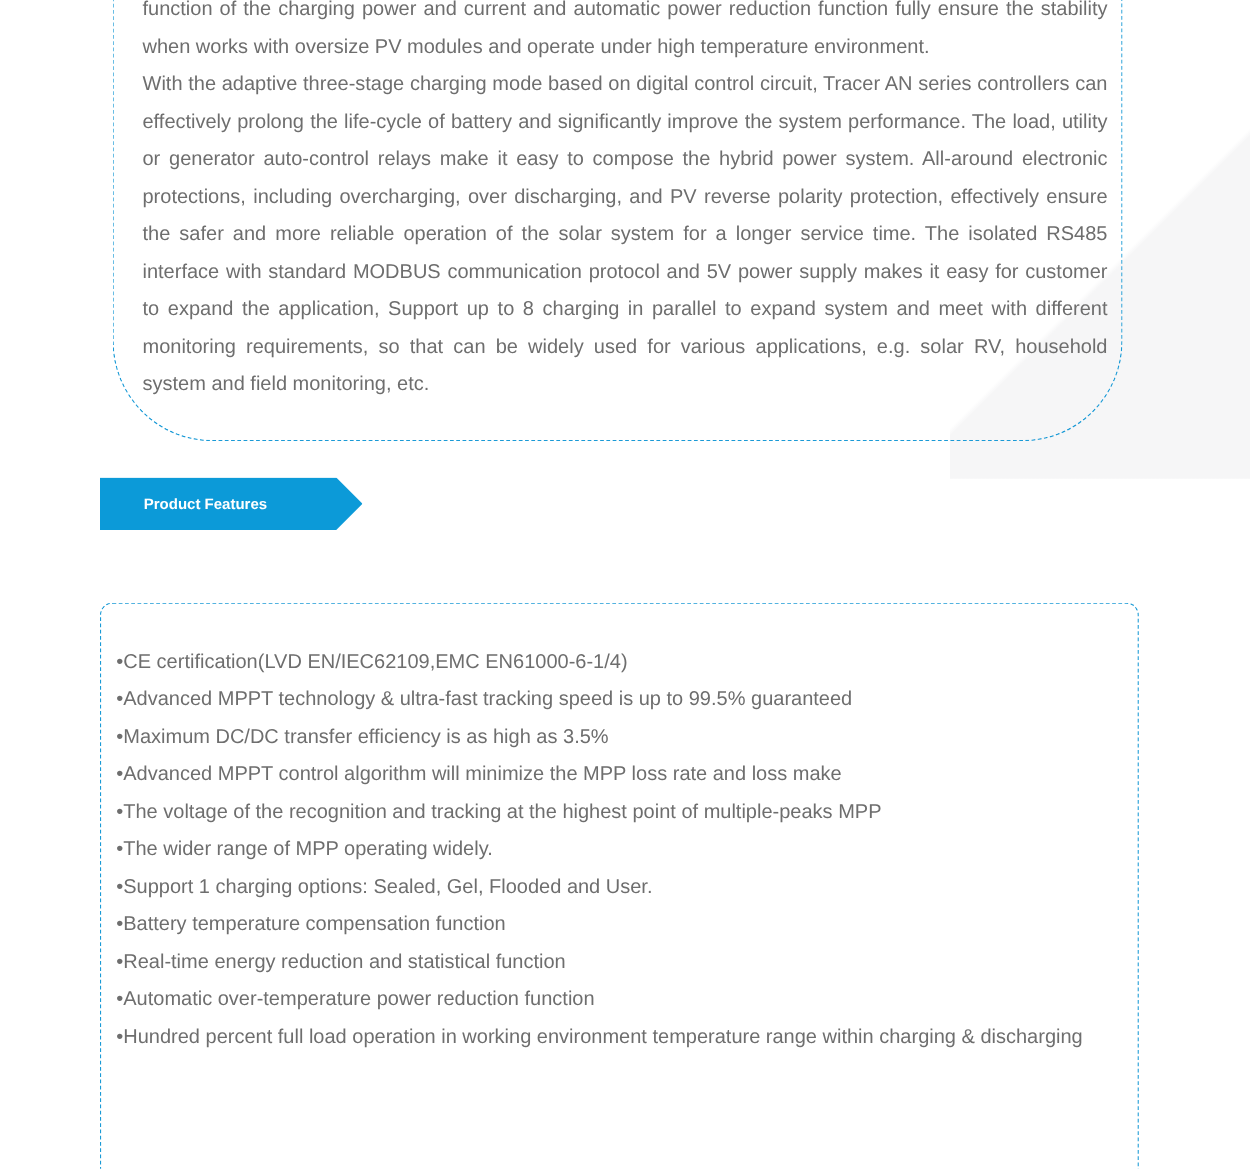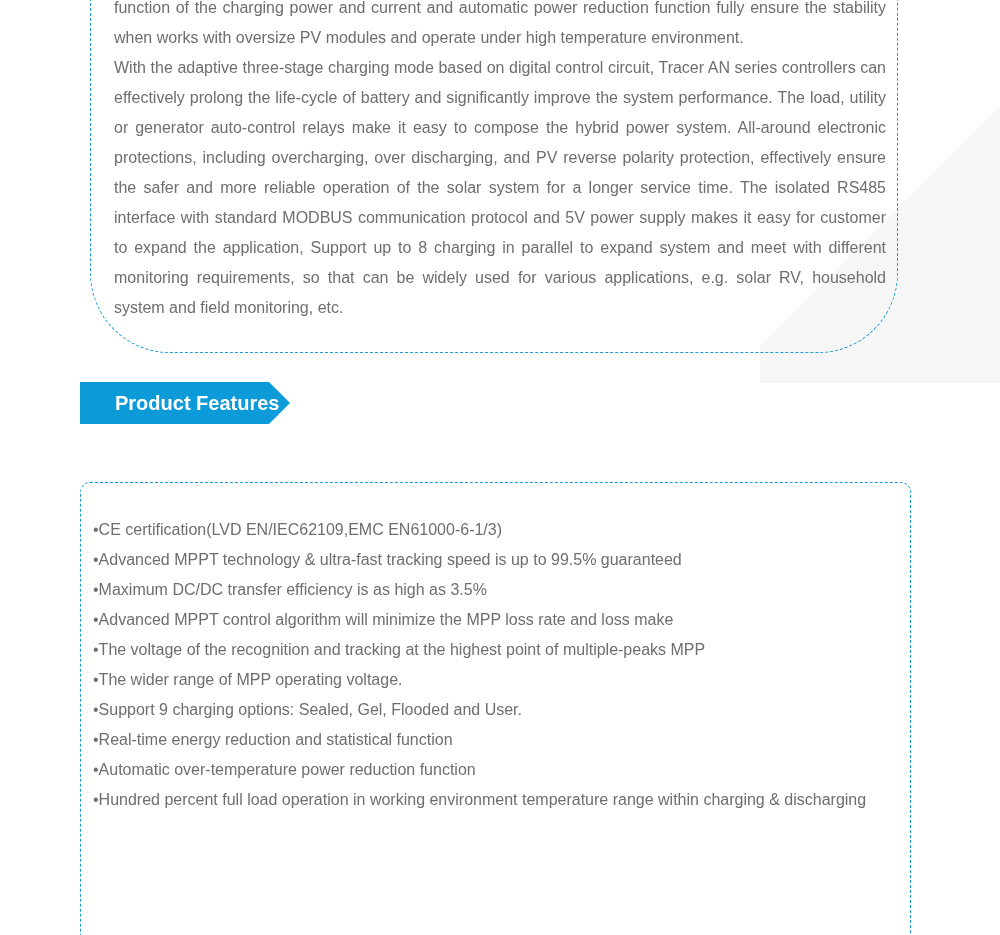--- a/index.html
+++ b/index.html
@@ -27,21 +27,21 @@
     text-align: justify;
   }
   .intro-text p { margin: 0; }
   .section-tag {
     position: absolute; left: 80px; top: 382px; height: 42px; width: 210px;
     background: #0c9ad8;
     clip-path: polygon(0 0, 189px 0, 210px 50%, 189px 100%, 0 100%);
   }
   .section-tag span {
     position: absolute; left: 35px; top: 0; line-height: 42px;
-    color: #ffffff; font-weight: bold; font-size: 20px;
+    color: #ffffff; font-weight: bold; font-size: 12px;
   }
   .features-box {
     position: absolute; left: 80px; top: 482px; width: 831px; height: 480px;
     border: 1.5px dashed #1a9ad6; border-radius: 10px; box-sizing: border-box;
   }
   .features-list {
     position: absolute; left: 93px; top: 515px; margin: 0; padding: 0;
     list-style: none; color: #6e6e6e; font-size: 16px; line-height: 30px;
   }
   .features-list li { white-space: nowrap; }
@@ -56,23 +56,24 @@
   <p>function of the charging power and current and automatic power reduction function fully ensure the stability when works with oversize PV modules and operate under high temperature environment.</p>
   <p>With the adaptive three-stage charging mode based on digital control circuit, Tracer AN series controllers can effectively prolong the life-cycle of battery and significantly improve the system performance. The load, utility or generator auto-control relays make it easy to compose the hybrid power system. All-around electronic protections, including overcharging, over discharging, and PV reverse polarity protection, effectively ensure the safer and more reliable operation of the solar system for a longer service time. The isolated RS485 interface with standard MODBUS communication protocol and 5V power supply makes it easy for customer to expand the application, Support up to 8 charging in parallel to expand system and meet with different monitoring requirements, so that can be widely used for various applications, e.g. solar RV, household system and field monitoring, etc.</p>
 </div>
 
 <div class="section-tag">
   <span>Product Features</span>
 </div>
 
 <div class="features-box"></div>
 <ul class="features-list">
-  <li>•CE certification(LVD EN/IEC62109,EMC EN61000-6-1/3)</li>
+  <li>•CE certification(LVD EN/IEC62109,EMC EN61000-6-1/4)</li>
   <li>•Advanced MPPT technology &amp; ultra-fast tracking speed is up to 99.5% guaranteed</li>
   <li>•Maximum DC/DC transfer efficiency is as high as 3.5%</li>
   <li>•Advanced MPPT control algorithm will minimize the MPP loss rate and loss make</li>
   <li>•The voltage of the recognition and tracking at the highest point of multiple-peaks MPP</li>
-  <li>•The wider range of MPP operating voltage.</li>
-  <li>•Support 9 charging options: Sealed, Gel, Flooded and User.</li>
+  <li>•The wider range of MPP operating widely.</li>
+  <li>•Support 1 charging options: Sealed, Gel, Flooded and User.</li>
+  <li>•Battery temperature compensation function</li>
   <li>•Real-time energy reduction and statistical function</li>
   <li>•Automatic over-temperature power reduction function</li>
   <li>•Hundred percent full load operation in working environment temperature range within charging &amp; discharging</li>
 </ul>
 
 </body></html>

